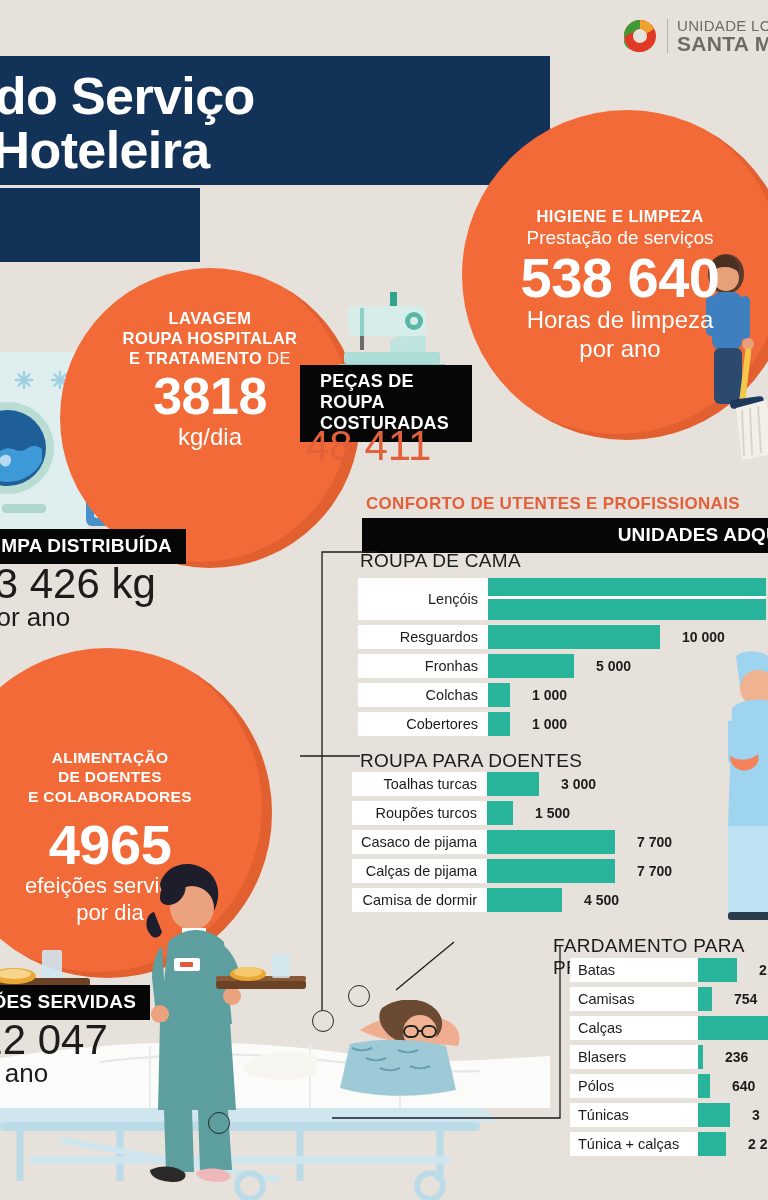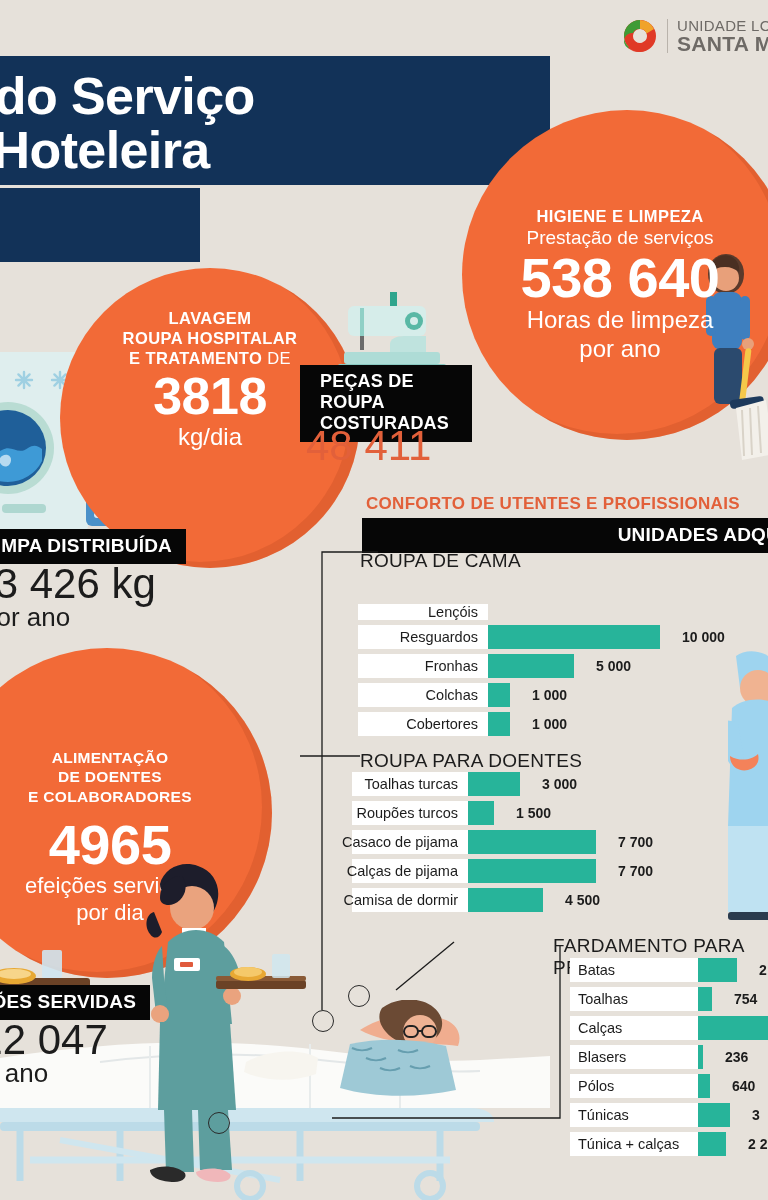--- a/index.html
+++ b/index.html
@@ -82,28 +82,28 @@
   .h-roupadoentes { left: 360px; top: 750px; font-size: 19px; }
   .h-fardamento { left: 553px; top: 935px; font-size: 19px; }
 
   
   .bargroup { position: absolute; }
   .g-cama   { left: 358px; top: 578px; width: 410px; }
   .g-doentes{ left: 352px; top: 772px; width: 416px; }
   .g-fardo  { left: 570px; top: 958px; width: 198px; }
 
   .bar-row { display: flex; align-items: stretch; margin-bottom: 5px; height: 24px; }
-  .g-cama .bar-row:first-child { height: 42px; align-items: flex-end; }
+  .g-cama .bar-row:first-child { height: 42px; }
   .bar-label {
     background: #fff; color: #1c1c1c; font-size: 14.5px;
     display: flex; align-items: center; justify-content: flex-end;
     padding: 0 10px 0 8px; flex: 0 0 auto; white-space: nowrap;
   }
   .g-cama .bar-label { width: 130px; }
-  .g-doentes .bar-label { width: 116px; text-align: center; }
+  .g-doentes .bar-label { width: 135px; text-align: center; }
   .g-fardo .bar-label  { width: 128px; justify-content: flex-start; }
   .bar-area { position: relative; flex: 1 1 auto; display: flex; align-items: center; }
   .bar-fill { background: #27b49a; height: 100%; flex: 0 0 auto; }
   .g-cama .bar-row:first-child .bar-fill {
     background: linear-gradient(#27b49a 0 18px, #fff 18px 21px, #27b49a 21px 100%);
   }
   .bar-val {
     font-size: 14px; font-weight: 700; color: #1c1c1c; padding-left: 22px; white-space: nowrap;
     align-self: center;
   }
@@ -443,21 +443,21 @@
 
   <div class="bargroup g-fardo">
     <div class="bar-row">
       <div class="bar-label">Batas</div>
       <div class="bar-area">
         <div class="bar-fill" style="width:39px"></div>
         <div class="bar-val">2 0</div>
       </div>
     </div>
     <div class="bar-row">
-      <div class="bar-label">Toalhas</div>
+      <div class="bar-label">Camisas</div>
       <div class="bar-area">
         <div class="bar-fill" style="width:14px"></div>
         <div class="bar-val">754</div>
       </div>
     </div>
     <div class="bar-row">
       <div class="bar-label">Calças</div>
       <div class="bar-area">
         <div class="bar-fill" style="width:70px"></div>
         <div class="bar-val"></div>

